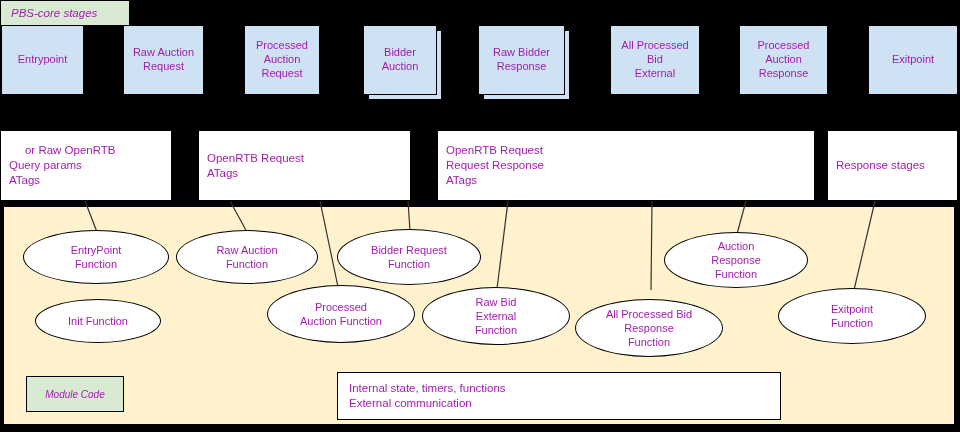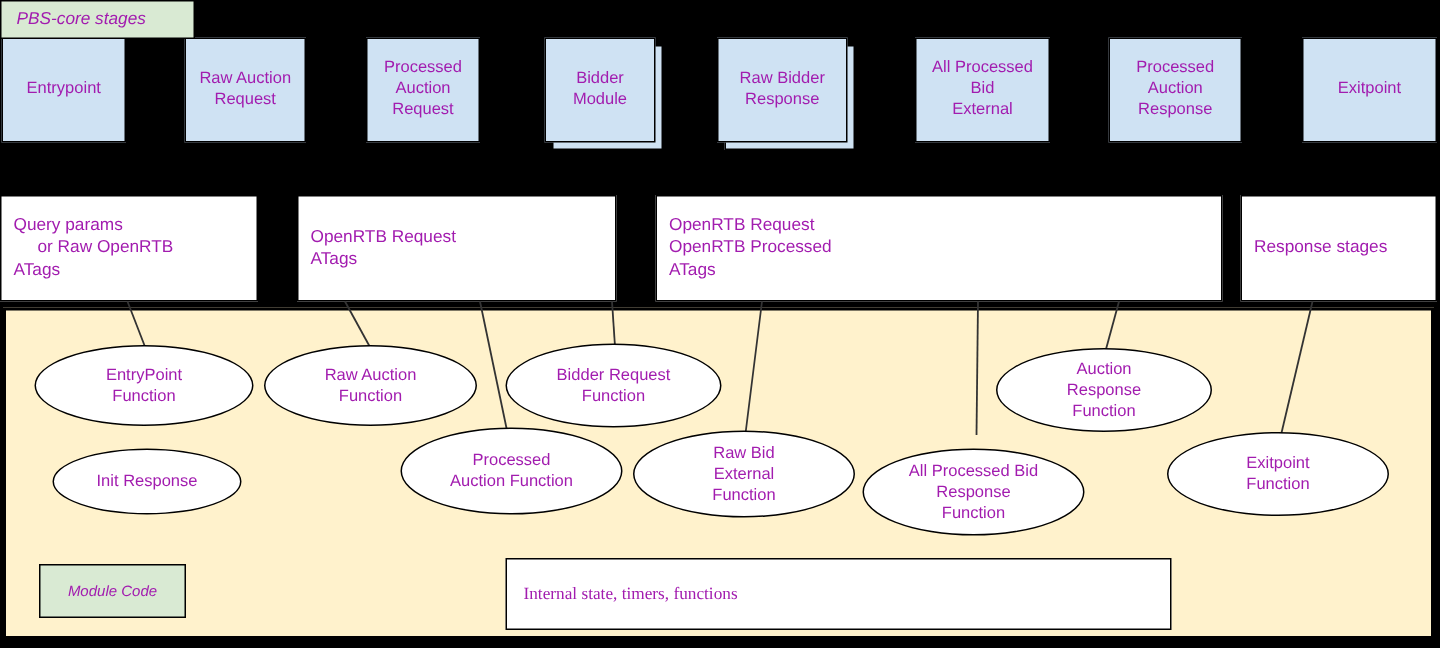--- a/index.html
+++ b/index.html
@@ -57,62 +57,62 @@
     display:flex;align-items:center;justify-content:center;
     font-style:italic;font-size:10px;
   }
   .internal-box{
     position:absolute;left:337px;top:372px;width:444px;height:48px;box-sizing:border-box;z-index:4;
     background:var(--shape-fill,#fff);
     border:1.5px solid var(--border,#000);
     display:flex;flex-direction:column;justify-content:center;
     padding-left:11px;font-size:11.5px;
   }
-  .internal-box .line{white-space:pre;line-height:15px;font-family:Liberation Serif, serif;}
+  .internal-box .line{white-space:pre;line-height:15px;}
 </style>
 </head>
 <body>
 
 <div class="canvas">
 
   <div class="green-label" style="left:0;top:0;width:130px;height:26px">PBS-core stages</div>
 
   <div class="stage-shadow" style="left:368px;top:30px;width:74px;height:70px"></div>
   <div class="stage-shadow" style="left:483px;top:30px;width:87px;height:70px"></div>
 
   <div class="stage" style="left:1px;width:83px">Entrypoint</div>
   <div class="stage" style="left:123px;width:81px">Raw Auction
 Request</div>
   <div class="stage" style="left:244px;width:76px">Processed
 Auction
 Request</div>
   <div class="stage" style="left:363px;width:74px">Bidder
-Module</div>
+Auction</div>
   <div class="stage" style="left:478px;width:87px">Raw Bidder
 Response</div>
   <div class="stage" style="left:610px;width:90px">All Processed
 Bid
 External</div>
   <div class="stage" style="left:739px;width:89px">Processed
 Auction
 Response</div>
   <div class="stage" style="left:868px;width:90px">Exitpoint</div>
 
   <div class="data-box" style="left:0;width:172px">
+    <div class="line">     or Raw OpenRTB</div>
     <div class="line">Query params</div>
-    <div class="line">     or Raw OpenRTB</div>
     <div class="line">ATags</div>
   </div>
   <div class="data-box" style="left:198px;width:213px">
     <div class="line">OpenRTB Request</div>
     <div class="line">ATags</div>
   </div>
   <div class="data-box" style="left:437px;width:378px">
     <div class="line">OpenRTB Request</div>
-    <div class="line">OpenRTB Processed</div>
+    <div class="line">Request Response</div>
     <div class="line">ATags</div>
   </div>
   <div class="data-box" style="left:827px;width:131px">
     <div class="line">Response stages</div>
   </div>
 
   <div class="module-region"></div>
 
   <svg class="connectors" width="960" height="432" viewBox="0 0 960 432">
     <line x1="85" y1="201" x2="97" y2="232"></line>
@@ -120,21 +120,21 @@
     <line x1="320" y1="201" x2="338" y2="287"></line>
     <line x1="408" y1="201" x2="410" y2="231"></line>
     <line x1="508" y1="201" x2="497" y2="289"></line>
     <line x1="652" y1="201" x2="651" y2="290"></line>
     <line x1="746" y1="201" x2="737" y2="234"></line>
     <line x1="875" y1="201" x2="854" y2="290"></line>
   </svg>
 
   <div class="func" style="left:23px;top:230px;width:146px;height:54px">EntryPoint
 Function</div>
-  <div class="func" style="left:35px;top:299px;width:126px;height:44px">Init Response</div>
+  <div class="func" style="left:35px;top:299px;width:126px;height:44px">Init Function</div>
   <div class="func" style="left:176px;top:230px;width:142px;height:54px">Raw Auction
 Function</div>
   <div class="func" style="left:267px;top:285px;width:148px;height:58px">Processed
 Auction Function</div>
   <div class="func" style="left:337px;top:229px;width:144px;height:56px">Bidder Request
 Function</div>
   <div class="func" style="left:422px;top:287px;width:148px;height:58px">Raw Bid
 External
 Function</div>
   <div class="func" style="left:575px;top:299px;width:148px;height:58px">All Processed Bid
@@ -143,15 +143,16 @@
   <div class="func" style="left:664px;top:232px;width:144px;height:56px">Auction
 Response
 Function</div>
   <div class="func" style="left:778px;top:288px;width:148px;height:56px">Exitpoint
 Function</div>
 
   <div class="module-code">Module Code</div>
 
   <div class="internal-box">
     <div class="line">Internal state, timers, functions</div>
+    <div class="line">External communication</div>
   </div>
 
 </div>
 
 </body></html>

